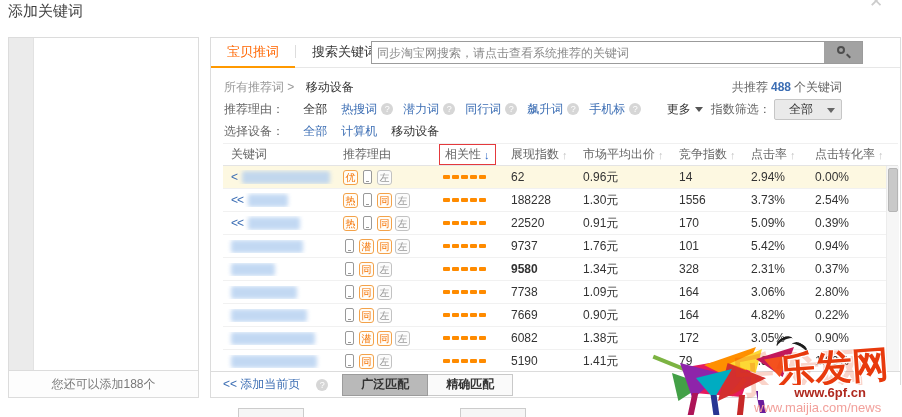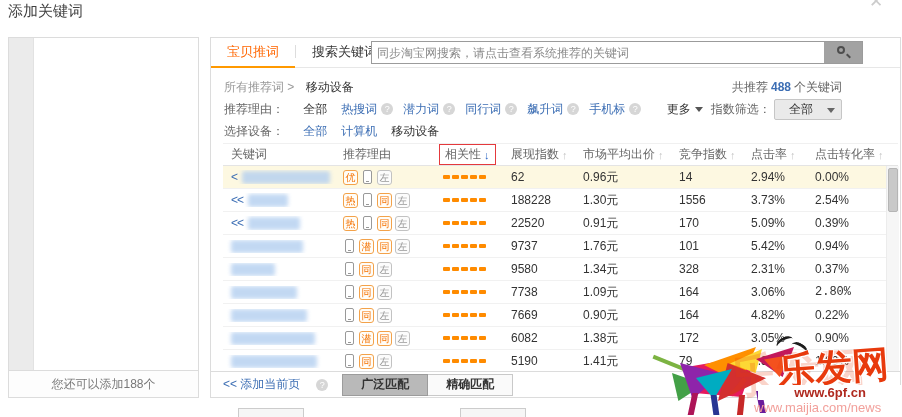--- a/index.html
+++ b/index.html
@@ -302,21 +302,21 @@
               <span class="tagicon tag-orange">同</span>
               <span class="tagicon tag-gray">左</span>
             </div>
             <div class="tcell" style="width: 68px;">
               <span class="bar"></span>
               <span class="bar"></span>
               <span class="bar"></span>
               <span class="bar"></span>
               <span class="bar"></span>
             </div>
-            <div class="tcell" style="width: 72px;">9580</div>
+            <div class="tcell" style="width: 72px; font-weight: bold;">9580</div>
             <div class="tcell" style="width: 96px;">1.34元</div>
             <div class="tcell" style="width: 72px;">328</div>
             <div class="tcell" style="width: 64px;">2.31%</div>
             <div class="tcell" style="width: 78px;">0.37%</div>
           </div>
           <div class="trow">
             <div class="tcell" style="width: 112px;">
               <span class="kblur" style="width: 66px;"></span>
             </div>
             <div class="tcell" style="width: 100px;">
@@ -328,21 +328,21 @@
               <span class="bar"></span>
               <span class="bar"></span>
               <span class="bar"></span>
               <span class="bar"></span>
               <span class="bar"></span>
             </div>
             <div class="tcell" style="width: 72px;">7738</div>
             <div class="tcell" style="width: 96px;">1.09元</div>
             <div class="tcell" style="width: 72px;">164</div>
             <div class="tcell" style="width: 64px;">3.06%</div>
-            <div class="tcell" style="width: 78px; font-family: Liberation Mono, monospace;">2.80%</div>
+            <div class="tcell" style="width: 78px;">2.80%</div>
           </div>
           <div class="trow">
             <div class="tcell" style="width: 112px;">
               <span class="kblur" style="width: 76px;"></span>
             </div>
             <div class="tcell" style="width: 100px;">
               <span class="icon-phone"></span>
               <span class="tagicon tag-orange">同</span>
               <span class="tagicon tag-gray">左</span>
             </div>

